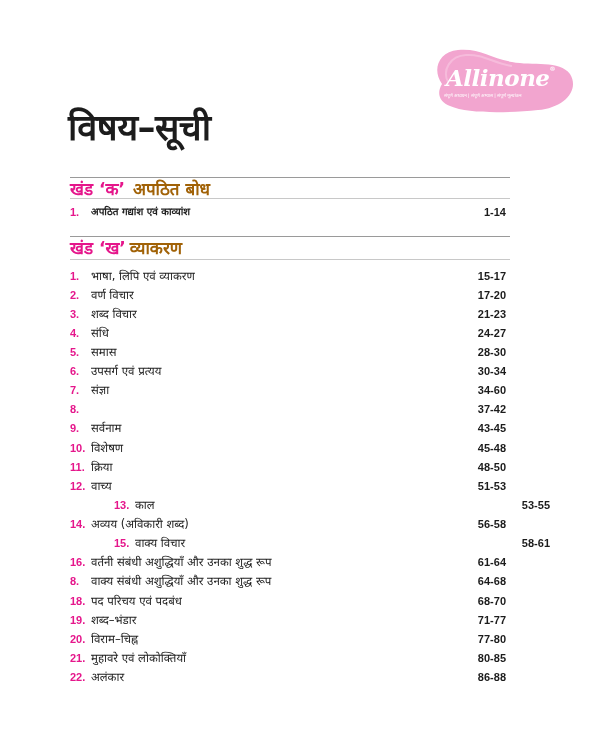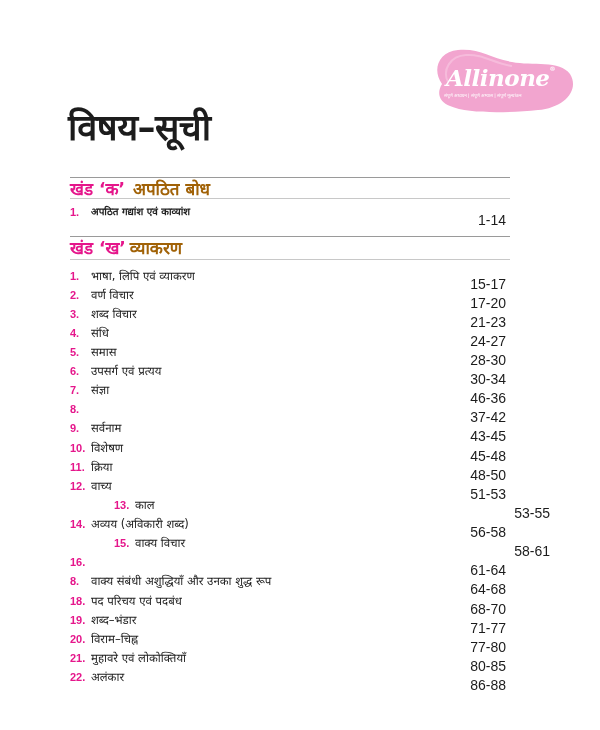--- a/index.html
+++ b/index.html
@@ -99,24 +99,24 @@
     .toc-row .title {
       position: absolute;
       left: 21px;
       top: 0;
       color: #222222;
     }
     .toc-row.bold .title { font-weight: bold; font-size: 10px; }
     .toc-row .pages {
       position: absolute;
       right: 0;
-      top: 8px;
-      font-weight: normal;
+      top: 0;
+      font-weight: bold;
       font-family: "Liberation Sans", sans-serif;
-      font-size: 14px;
+      font-size: 11px;
       color: #1c1c1c;
     }
   </style>
 </head>
 <body>
 
 <div class="logo">
   <svg width="150" height="72" viewBox="0 0 150 72">
     <path d="M14,38 C4,24 10,6 30,4 C52,2 62,12 84,16 C104,20 132,14 142,28 C152,44 136,62 110,64 C80,67 40,68 22,60 C12,56 8,48 14,38 Z" fill="#f2a5cf"></path>
     <path d="M20,36 C14,24 22,10 38,9 C56,8 64,17 84,20" fill="none" stroke="#f8c9e2" stroke-width="2" opacity="0.6"></path>
@@ -171,21 +171,21 @@
   <span class="pages">28-30</span>
 </div>
 <div class="toc-row" style="top:363px;">
   <span class="num">6.</span>
   <span class="title">उपसर्ग एवं प्रत्यय</span>
   <span class="pages">30-34</span>
 </div>
 <div class="toc-row" style="top:382px;">
   <span class="num">7.</span>
   <span class="title">संज्ञा</span>
-  <span class="pages">46-36</span>
+  <span class="pages">34-60</span>
 </div>
 <div class="toc-row" style="top:401px;">
   <span class="num">8.</span>
   <span class="pages">37-42</span>
 </div>
 <div class="toc-row" style="top:420px;">
   <span class="num">9.</span>
   <span class="title">सर्वनाम</span>
   <span class="pages">43-45</span>
 </div>
@@ -214,20 +214,21 @@
   <span class="title">अव्यय (अविकारी शब्द)</span>
   <span class="pages">56-58</span>
 </div>
 <div class="toc-row" style="top:535px;margin-left:44px;">
   <span class="num">15.</span>
   <span class="title">वाक्य विचार</span>
   <span class="pages">58-61</span>
 </div>
 <div class="toc-row" style="top:554px;">
   <span class="num">16.</span>
+  <span class="title">वर्तनी संबंधी अशुद्धियाँ और उनका शुद्ध रूप</span>
   <span class="pages">61-64</span>
 </div>
 <div class="toc-row" style="top:573px;">
   <span class="num">8.</span>
   <span class="title">वाक्य संबंधी अशुद्धियाँ और उनका शुद्ध रूप</span>
   <span class="pages">64-68</span>
 </div>
 <div class="toc-row" style="top:593px;">
   <span class="num">18.</span>
   <span class="title">पद परिचय एवं पदबंध</span>

